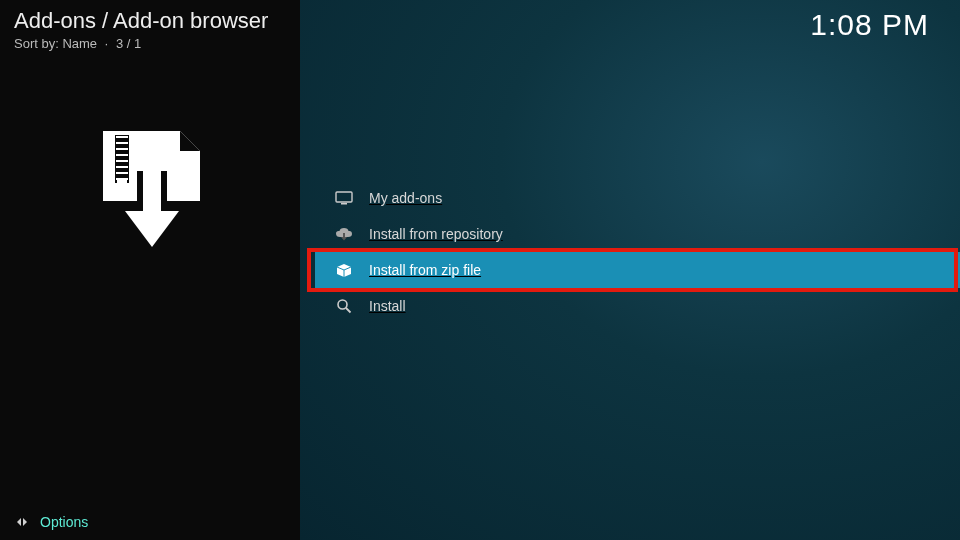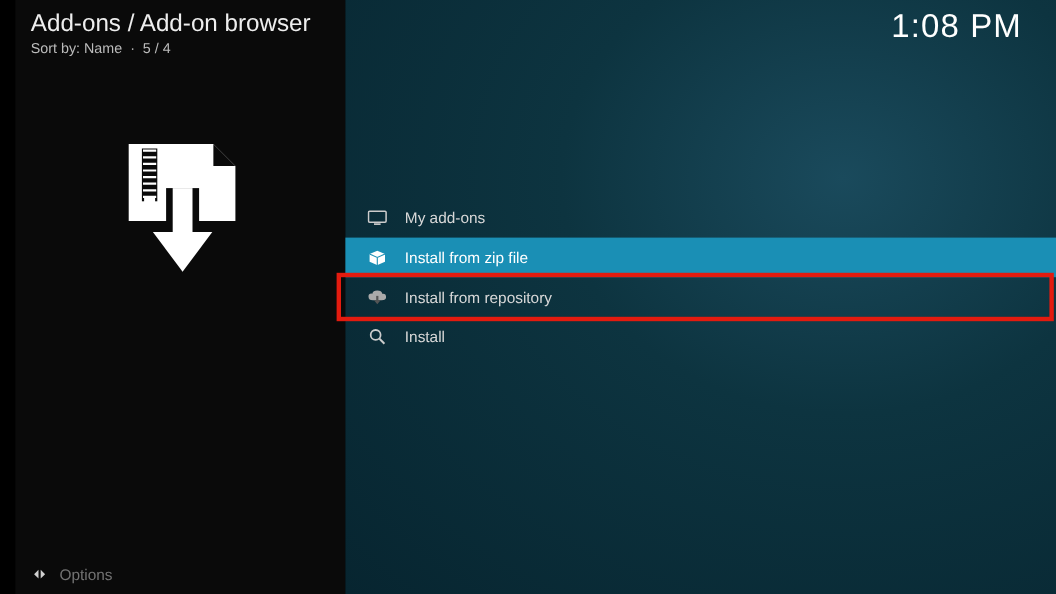--- a/index.html
+++ b/index.html
@@ -8,21 +8,20 @@
       height: 540px;
       overflow: hidden;
       font-family: Arial, sans-serif;
       background: #000;
       position: relative;
     }
     .app {
       display: flex;
       width: 100%;
       height: 100%;
-      padding-left: 14px;
     }
     .sidebar {
       width: 300px;
       height: 100%;
       background: #0a0a0a;
       position: relative;
       display: flex;
       flex-direction: column;
     }
     .main {
@@ -58,22 +57,23 @@
       margin: 70px auto 0 auto;
       width: 130px;
       height: 120px;
       display: flex;
       align-items: center;
       justify-content: center;
     }
     .menu {
       position: absolute;
       top: 180px;
-      left: 0;
+      left: 15px;
       right: 0;
+      text-decoration: underline;
     }
     .menu-item {
       display: flex;
       align-items: center;
       height: 36px;
       padding-left: 18px;
       color: #d8d8d8;
       font-size: 14px;
       cursor: pointer;
       position: relative;
@@ -101,41 +101,41 @@
       height: 44px;
     }
     .footer {
       position: absolute;
       bottom: 0;
       left: 0;
       width: 300px;
       padding: 10px 14px;
       display: flex;
       align-items: center;
-      color: #737373;
+      color: #5eead4;
       font-size: 14px;
     }
     .footer .opt-icon {
       margin-right: 10px;
       display: flex;
       align-items: center;
     }
     svg { display: block; }
   </style>
 </head>
 <body>
 
 <div class="app">
   <div class="sidebar">
     <div class="header">
       <div class="breadcrumb">Add-ons / Add-on browser</div>
       <div class="subheader">
         <span>Sort by: Name</span>
         &nbsp;·&nbsp;
-        <span>5 / 4</span>
+        <span>3 / 1</span>
       </div>
     </div>
     <div class="big-icon">
       <svg width="130" height="120" viewBox="0 0 130 120">
 
         <path d="M 18 2 L 95 2 L 115 22 L 115 72 L 18 72 Z" fill="#ffffff"></path>
         <path d="M 95 2 L 95 22 L 115 22 Z" fill="#0a0a0a"></path>
 
         <rect x="30" y="6" width="14" height="48" fill="#0a0a0a"></rect>
         <path d="M 31 8 h12 M 31 14 h12 M 31 20 h12 M 31 26 h12 M 31 32 h12 M 31 38 h12 M 31 44 h12 M 31 50 h12" stroke="#ffffff" stroke-width="2"></path>
@@ -165,41 +165,41 @@
       <div class="menu-item">
         <span class="item-icon">
           <svg width="18" height="14" viewBox="0 0 18 14">
             <rect x="1" y="1" width="16" height="10" rx="1" fill="none" stroke="#cccccc" stroke-width="1.4"></rect>
             <rect x="6" y="12" width="6" height="1.5" fill="#cccccc"></rect>
           </svg>
         </span>
         <span>My add-ons</span>
       </div>
 
-      <div class="menu-item selected">
-        <span class="item-icon">
-          <svg width="18" height="14" viewBox="0 0 18 14">
-            <path d="M 2 4 L 9 1 L 16 4 L 16 11 L 9 14 L 2 11 Z" fill="#ffffff"></path>
-            <path d="M 2 4 L 9 7 L 16 4 M 9 7 L 9 14" stroke="#1a8fb5" stroke-width="1" fill="none"></path>
-          </svg>
-        </span>
-        <span>Install from zip file</span>
-      </div>
-
       <div class="menu-item">
         <span class="item-icon">
           <svg width="18" height="14" viewBox="0 0 18 14">
             <path d="M 5 10 Q 1 10 1 6.5 Q 1 3.5 4.5 4 Q 5 1 9 1 Q 13 1 13.5 4 Q 17 3.5 17 7 Q 17 10 13 10 Z" fill="#aaaaaa"></path>
             <rect x="8" y="6" width="2" height="5" fill="#555"></rect>
             <polygon points="6,10 12,10 9,13.5" fill="#555"></polygon>
           </svg>
         </span>
         <span>Install from repository</span>
       </div>
 
+      <div class="menu-item selected">
+        <span class="item-icon">
+          <svg width="18" height="14" viewBox="0 0 18 14">
+            <path d="M 2 4 L 9 1 L 16 4 L 16 11 L 9 14 L 2 11 Z" fill="#ffffff"></path>
+            <path d="M 2 4 L 9 7 L 16 4 M 9 7 L 9 14" stroke="#1a8fb5" stroke-width="1" fill="none"></path>
+          </svg>
+        </span>
+        <span>Install from zip file</span>
+      </div>
+
       <div class="menu-item">
         <span class="item-icon">
           <svg width="16" height="16" viewBox="0 0 16 16">
             <circle cx="6.5" cy="6.5" r="4.5" fill="none" stroke="#cccccc" stroke-width="1.6"></circle>
             <line x1="10" y1="10" x2="14.5" y2="14.5" stroke="#cccccc" stroke-width="1.8"></line>
           </svg>
         </span>
         <span>Install</span>
       </div>
 

